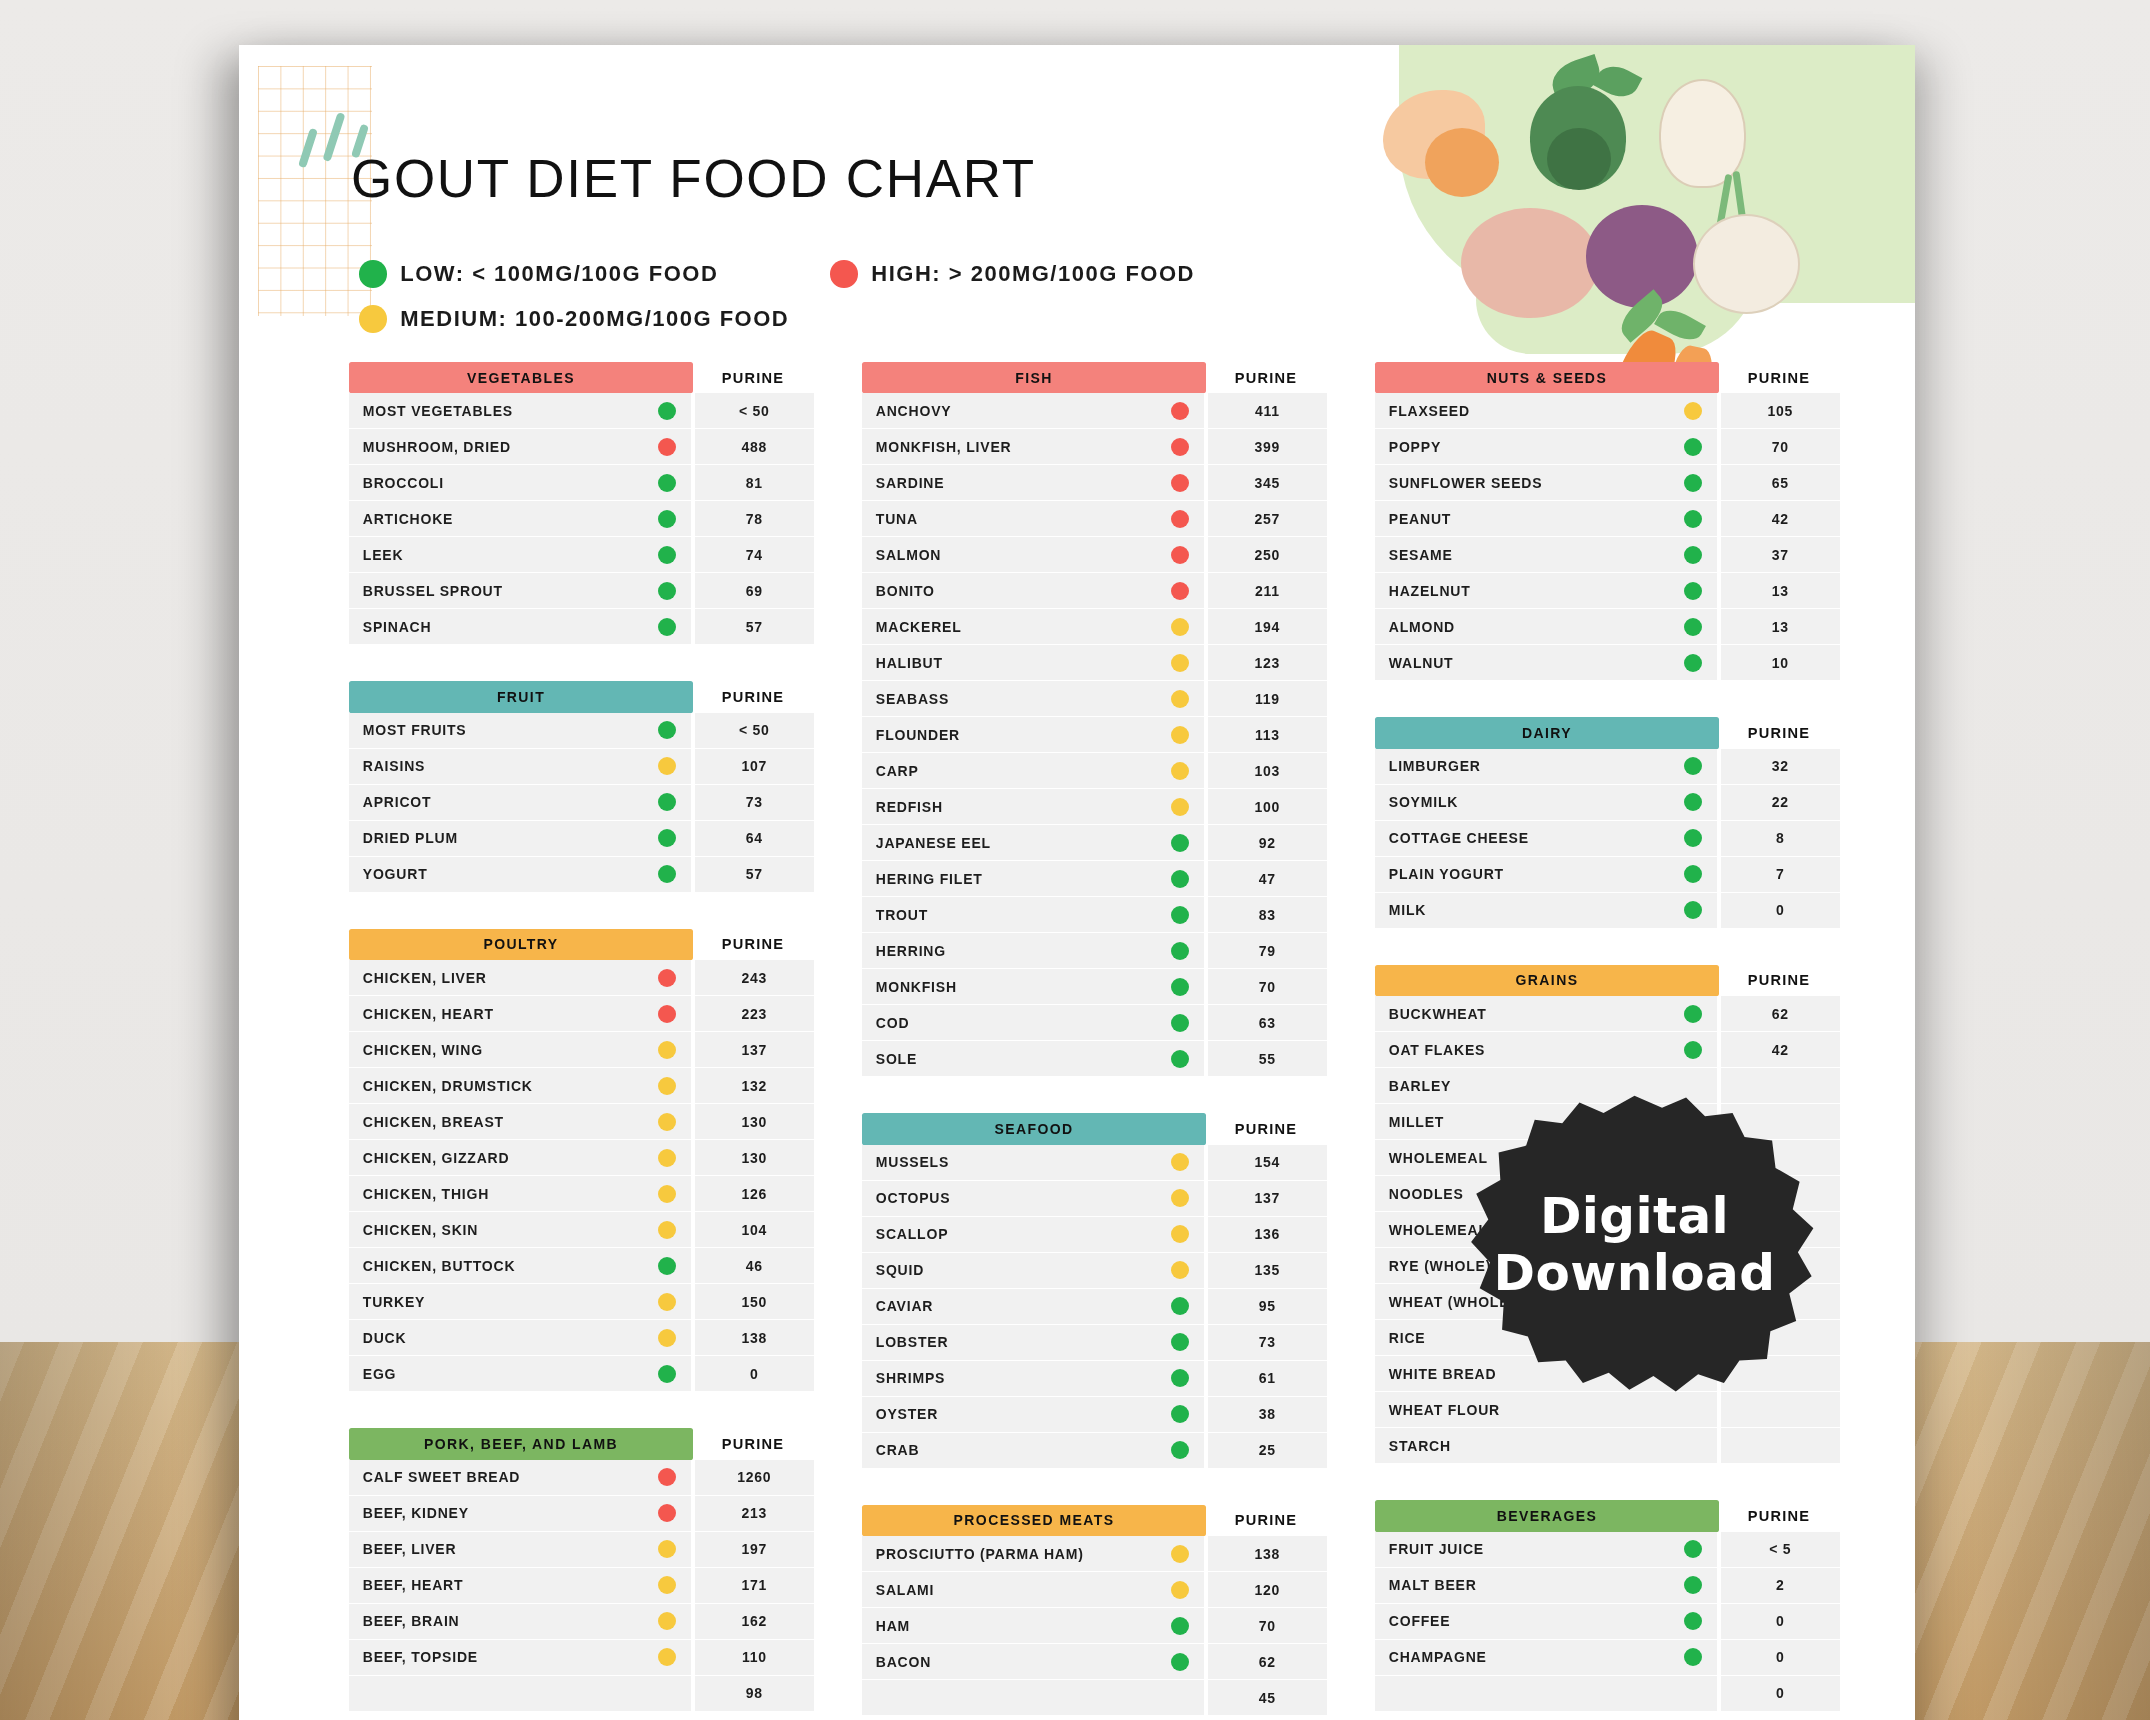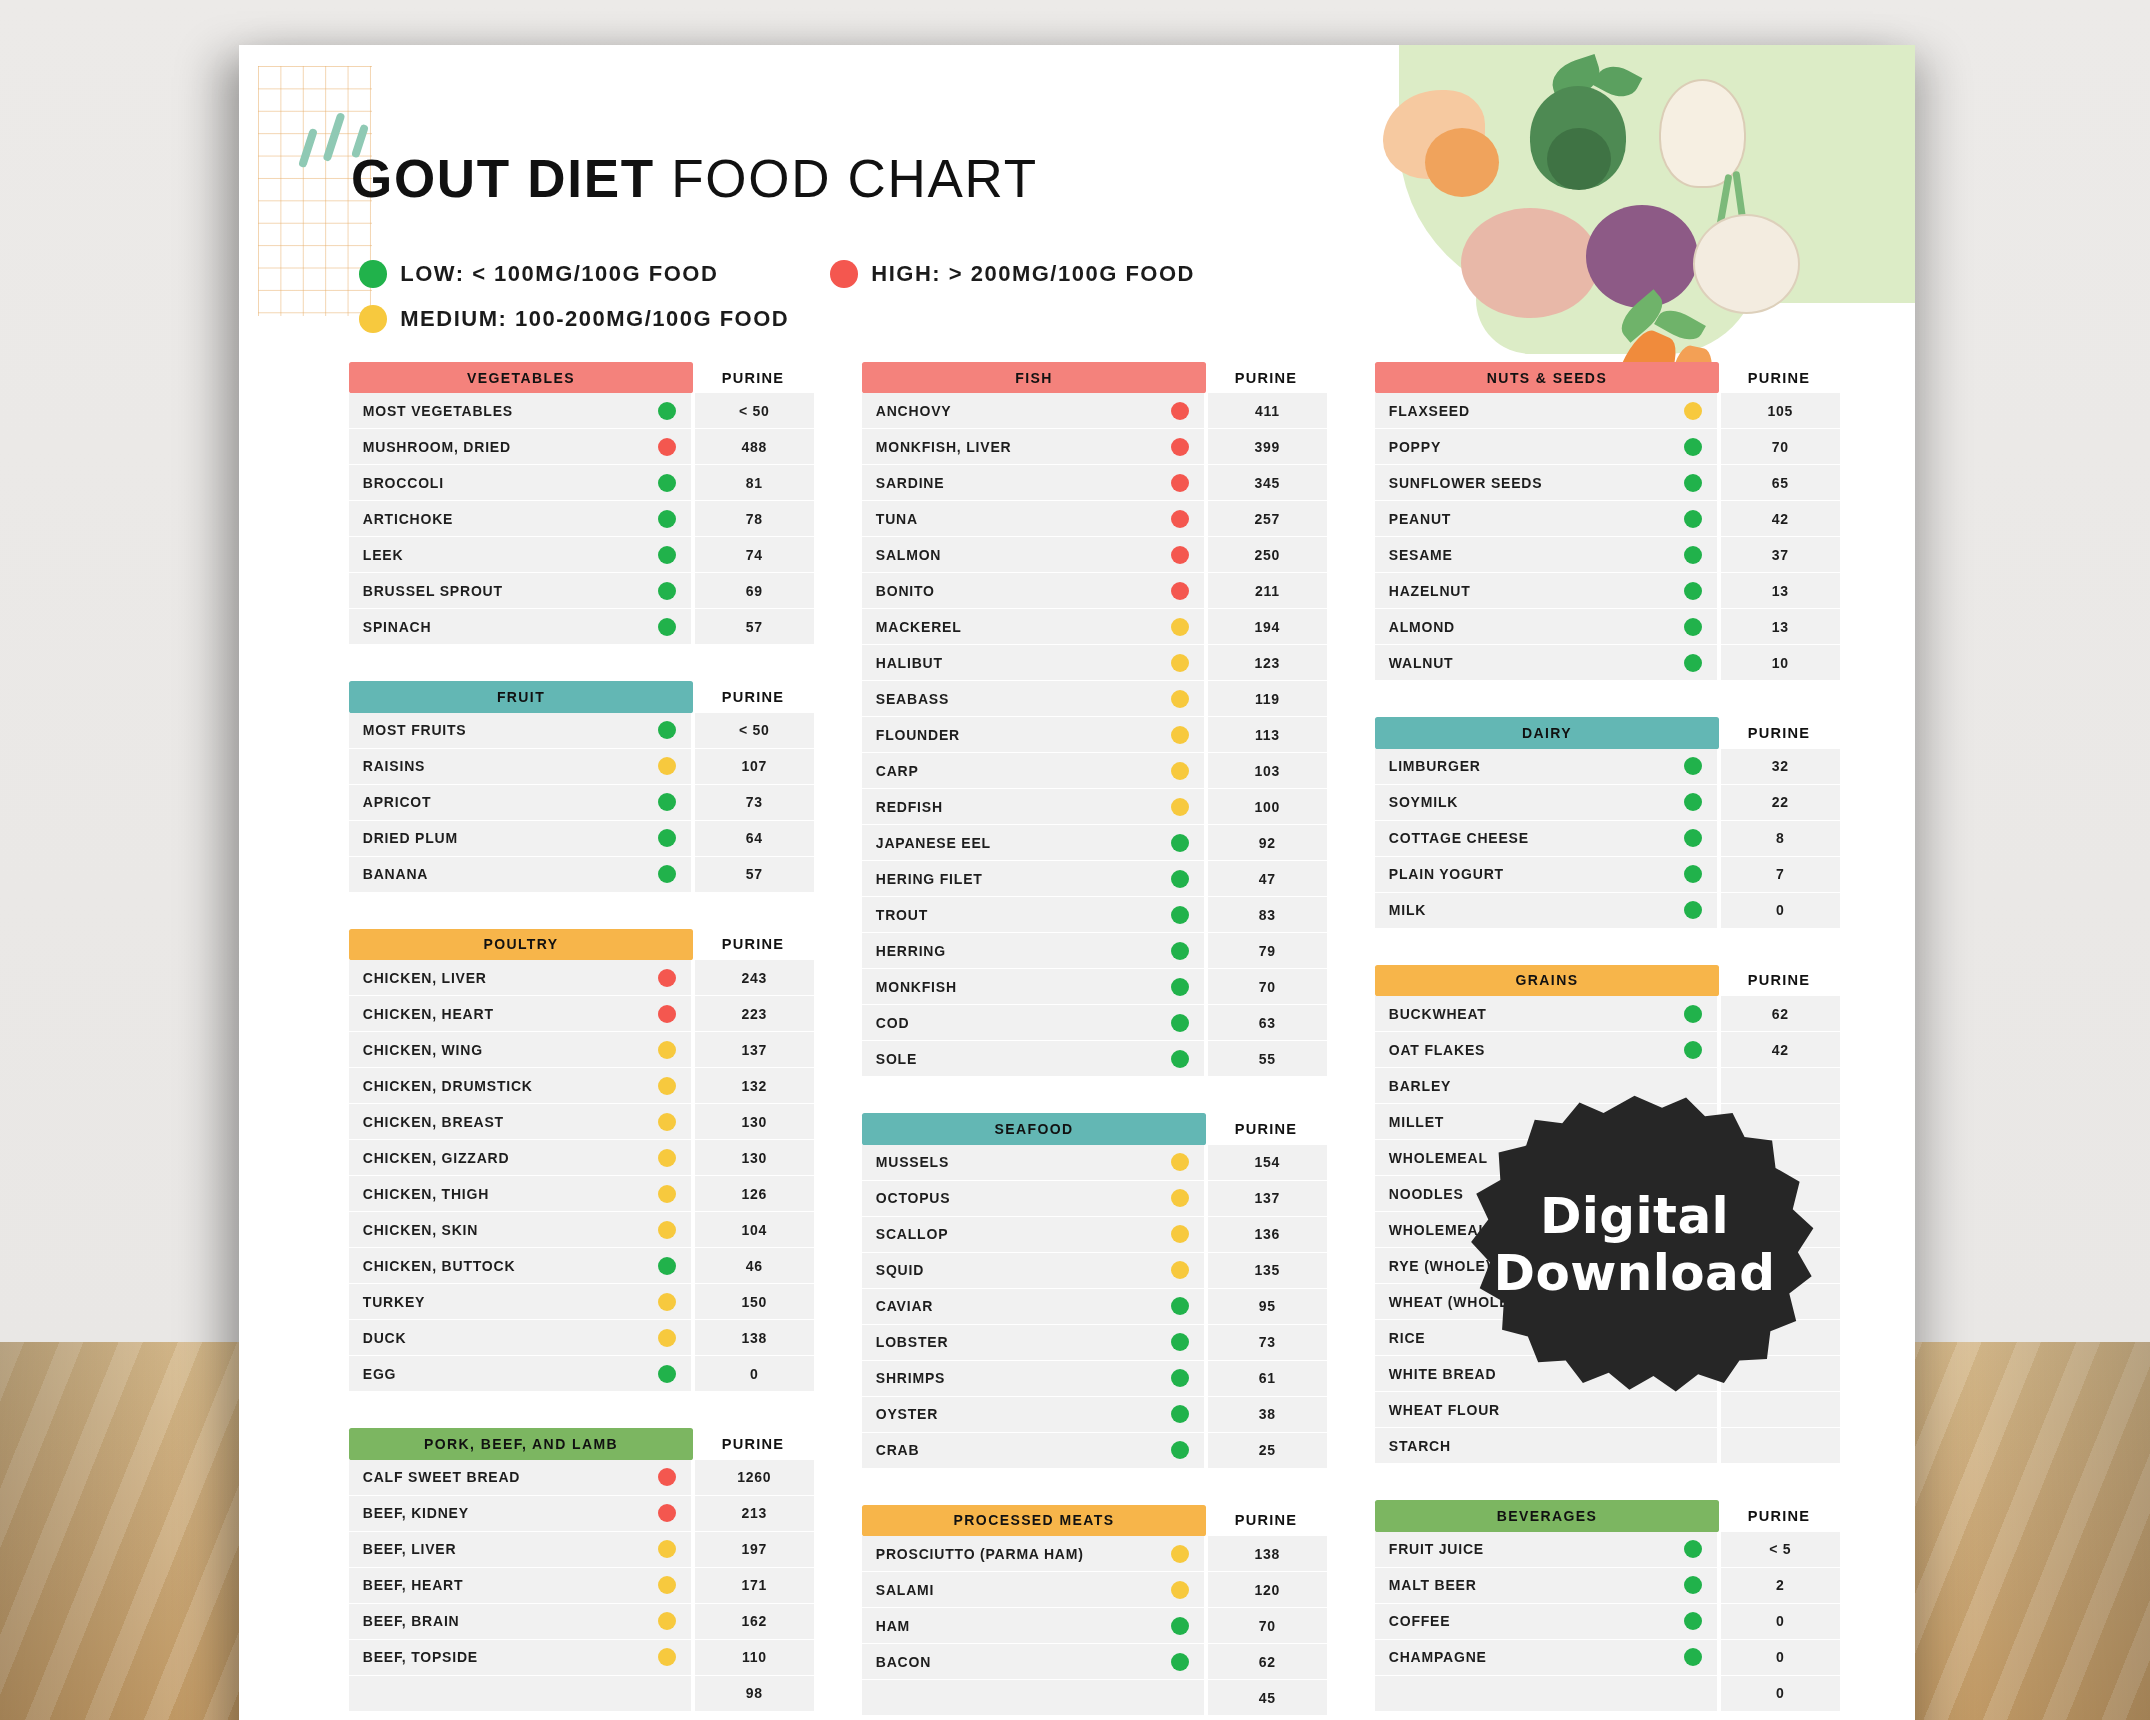--- a/index.html
+++ b/index.html
@@ -132,21 +132,21 @@
   .title {
     position: absolute;
     left: 112px;
     top: 103px;
     font-size: 53px;
     letter-spacing: 1.3px;
     color: #111;
     white-space: nowrap;
   }
   .title .bold {
-    font-weight: 700;
+    font-weight: 400;
     letter-spacing: 1.7px;
   }
   .title .light {
     font-weight: 400;
     letter-spacing: 1.7px;
   }
 
   
   .legend {
     position: absolute;
@@ -433,21 +433,21 @@
             </div>
             <div class="row">
               <div class="cell-name">
                 <span>DRIED PLUM</span>
                 <span class="rdot low"></span>
               </div>
               <div class="cell-val">64</div>
             </div>
             <div class="row">
               <div class="cell-name">
-                <span>BANANA</span>
+                <span>YOGURT</span>
                 <span class="rdot low"></span>
               </div>
               <div class="cell-val">57</div>
             </div>
           </div>
           <div class="tbl">
             <div class="hdr-row">
               <div class="tbl-head h-orange">POULTRY</div>
               <div class="purine-label">PURINE</div>
             </div>

